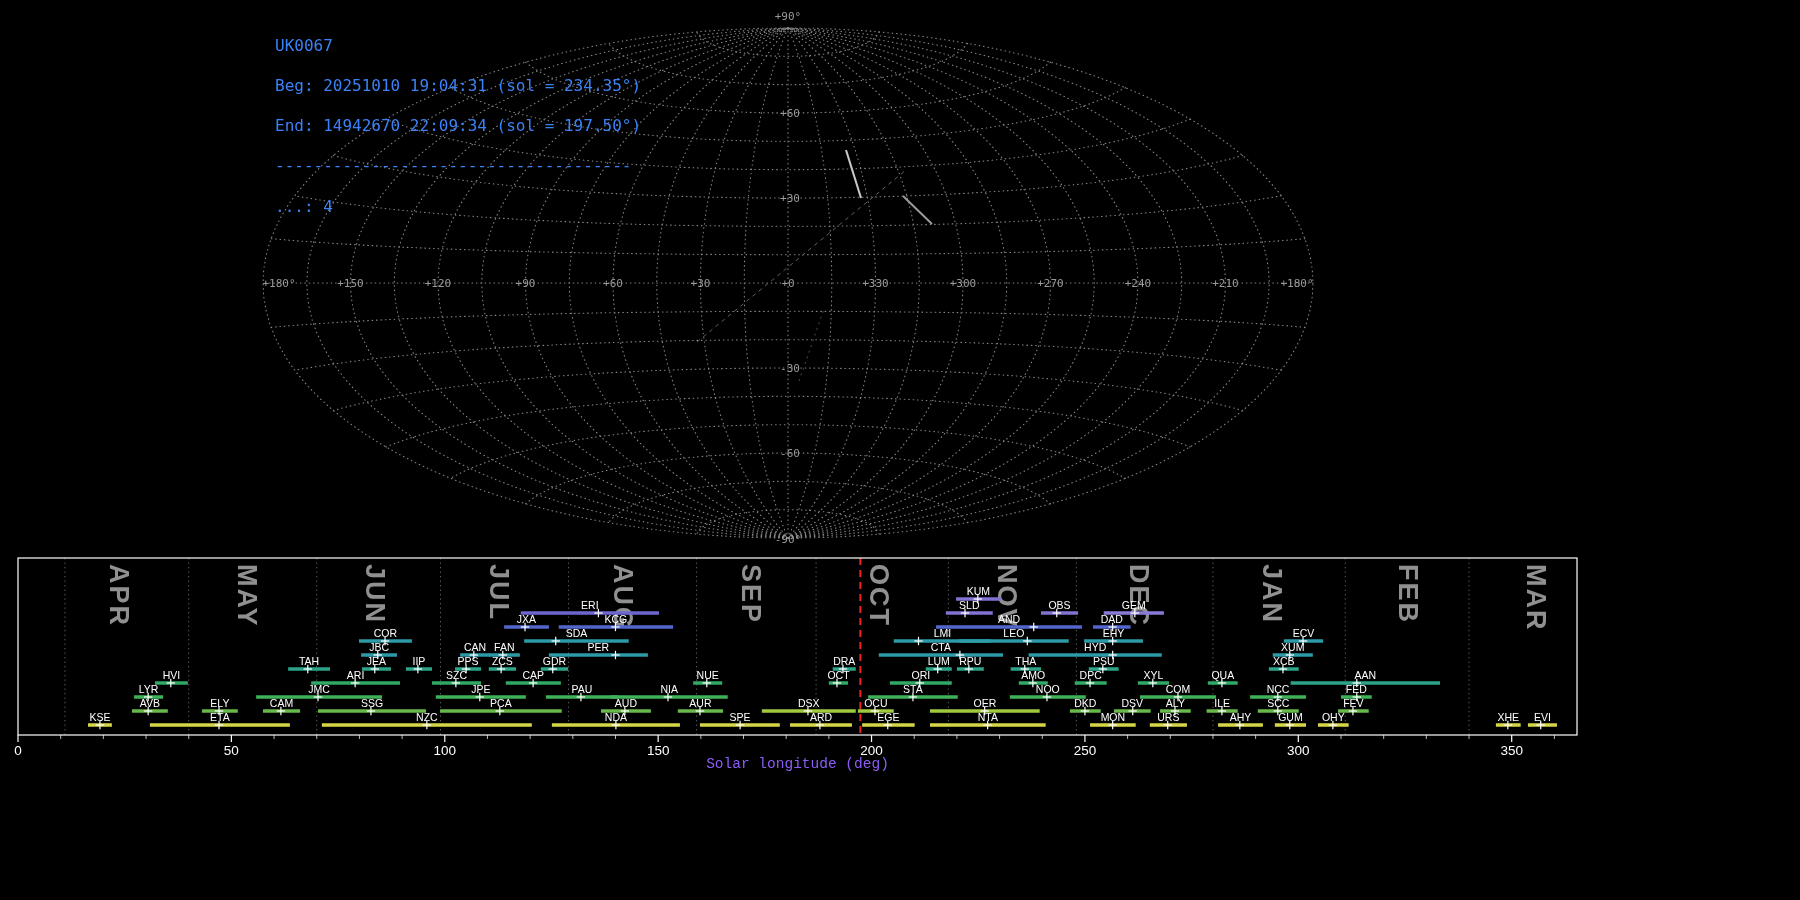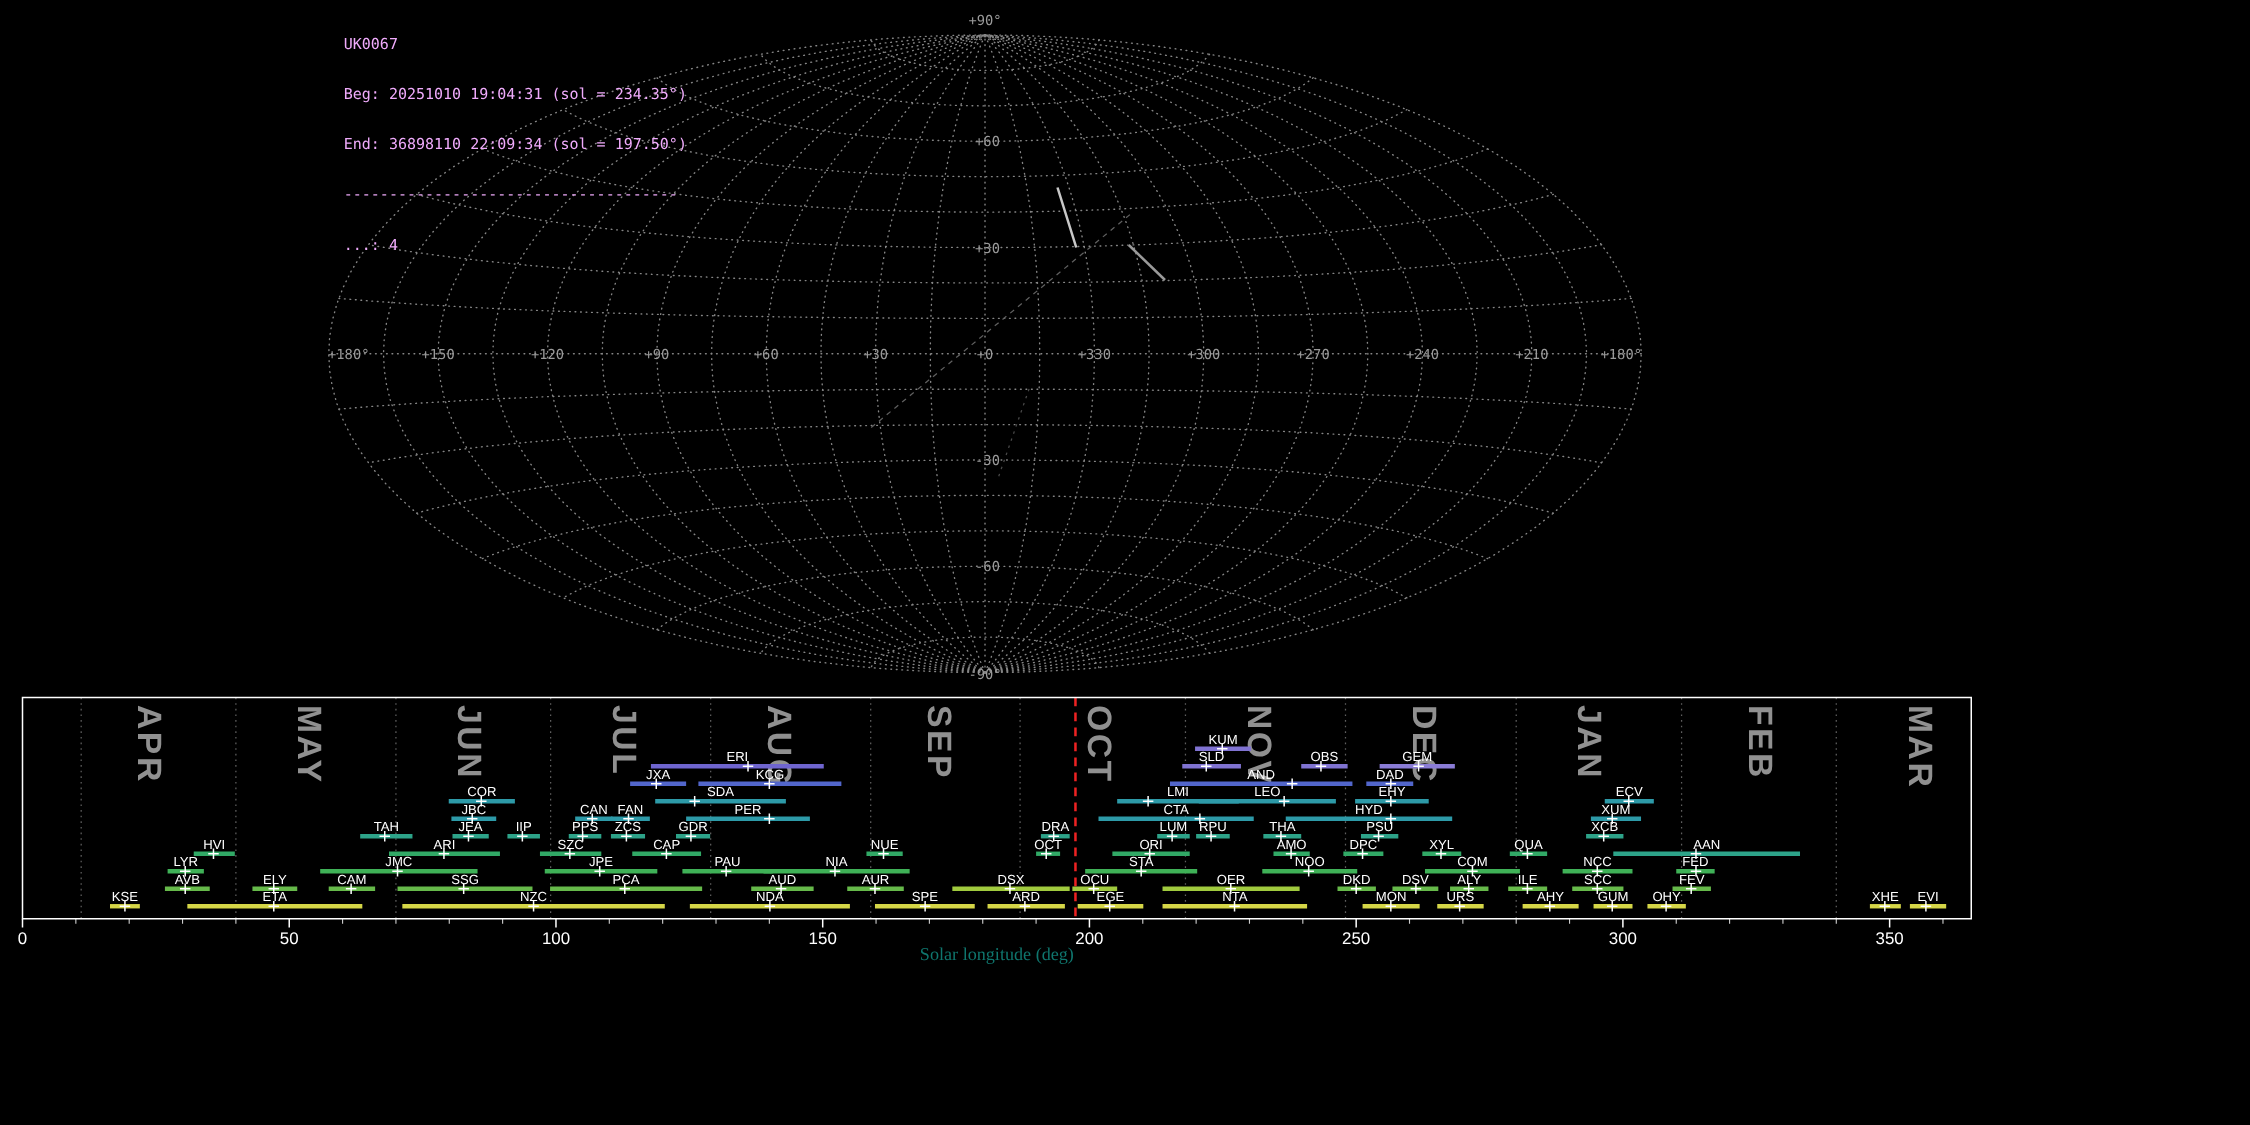--- a/index.html
+++ b/index.html
@@ -1,23 +1,23 @@
 <!DOCTYPE html>
 <html><head>
 <meta charset="utf-8">
 <style>
   html,body{margin:0;padding:0;background:#000;}
   .page{position:relative;width:1800px;height:900px;background:#000;overflow:hidden;
         font-family:"DejaVu Sans Mono",monospace;}
   #skymap{position:absolute;left:0;top:0;}
   #timeline{position:absolute;left:0;top:556px;}
-  .header{position:absolute;left:275px;top:2px;color:#f0abfc;font-size:12px;
+  .header{position:absolute;left:275px;top:12px;color:#3b82f6;font-size:16px;
           line-height:13.4px;white-space:pre;}
-  .xlabel{position:absolute;left:18px;top:756px;width:1559px;text-align:center;color:#0f766e;
-          font-size:14.5px;font-family:Liberation Serif, serif;}
+  .xlabel{position:absolute;left:18px;top:756px;width:1559px;text-align:center;color:#8b5cf6;
+          font-size:14.5px;font-family:Liberation Mono, monospace;}
 </style>
 </head>
 <body>
 
 <div class="page">
 
   <svg id="skymap" width="1800" height="556" viewBox="0 0 1800 556">
       <g stroke="#a8a8a8" stroke-width="1.1" fill="none" stroke-dasharray="0.6 3.8" stroke-linecap="round" opacity="0.8">
         <path d="M788.0 538.0L815.5 537.7L842.9 536.6L870.1 534.9L897.2 532.4L923.9 529.3L950.2 525.5L976.1 521.1L1001.5 516.0L1026.3 510.2L1050.5 503.8L1073.9 496.9L1096.6 489.3L1118.4 481.2L1139.3 472.5L1159.2 463.3L1178.2 453.6L1196.0 443.5L1212.7 432.9L1228.3 421.9L1242.7 410.5L1255.8 398.8L1267.6 386.7L1278.1 374.4L1287.3 361.8L1295.1 349.0L1301.5 336.0L1306.5 322.9L1310.1 309.7L1312.3 296.3L1313.0 283.0L1312.3 269.7L1310.1 256.3L1306.5 243.1L1301.5 230.0L1295.1 217.0L1287.3 204.2L1278.1 191.6L1267.6 179.3L1255.8 167.2L1242.7 155.5L1228.3 144.1L1212.7 133.1L1196.0 122.5L1178.2 112.4L1159.2 102.7L1139.3 93.5L1118.4 84.8L1096.6 76.7L1073.9 69.1L1050.5 62.2L1026.3 55.8L1001.5 50.0L976.1 44.9L950.2 40.5L923.9 36.7L897.2 33.6L870.1 31.1L842.9 29.4L815.5 28.3L788.0 28.0"></path>
         <path d="M788.0 538.0L815.1 536.5L841.9 534.4L868.4 531.6L894.4 528.2L919.9 524.2L944.8 519.5L969.2 514.2L992.8 508.4L1015.8 502.0L1038.0 495.1L1059.3 487.7L1079.8 479.8L1099.5 471.4L1118.2 462.6L1135.9 453.4L1152.6 443.8L1168.3 433.9L1182.9 423.6L1196.5 413.0L1209.0 402.1L1220.3 390.9L1230.5 379.5L1239.5 367.9L1247.4 356.1L1254.0 344.2L1259.5 332.1L1263.8 319.9L1266.8 307.7L1268.6 295.3L1269.3 283.0L1268.6 270.7L1266.8 258.3L1263.8 246.1L1259.5 233.9L1254.0 221.8L1247.4 209.9L1239.5 198.1L1230.5 186.5L1220.3 175.1L1209.0 163.9L1196.5 153.0L1182.9 142.4L1168.3 132.1L1152.6 122.2L1135.9 112.6L1118.2 103.4L1099.5 94.6L1079.8 86.2L1059.3 78.3L1038.0 70.9L1015.8 64.0L992.8 57.6L969.2 51.8L944.8 46.5L919.9 41.8L894.4 37.8L868.4 34.4L841.9 31.6L815.1 29.5L788.0 28.0"></path>
@@ -87,21 +87,21 @@
         <text x="790" y="117.00000000000003">+60</text>
         <text x="790" y="202">+30</text>
         <text x="790" y="372">-30</text>
         <text x="790" y="457">-60</text>
       </g>
     </svg>
 
   <div class="header">
     <div>UK0067</div>
     <div>Beg: 20251010 19:04:31 (sol = 234.35°)</div>
-    <div>End: 36898110 22:09:34 (sol = 197.50°)</div>
+    <div>End: 14942670 22:09:34 (sol = 197.50°)</div>
     <div>-------------------------------------</div>
     <div>...: 4</div>
   </div>
 
   <svg id="timeline" width="1800" height="344" viewBox="0 0 1800 344">
       <line x1="64.94497673145361" y1="2" x2="64.94497673145361" y2="179" stroke="#5f5f5f" stroke-width="1" stroke-dasharray="1.3 3.2"></line>
       <line x1="188.7090062961949" y1="2" x2="188.7090062961949" y2="179" stroke="#5f5f5f" stroke-width="1" stroke-dasharray="1.3 3.2"></line>
       <line x1="316.74076101834106" y1="2" x2="316.74076101834106" y2="179" stroke="#5f5f5f" stroke-width="1" stroke-dasharray="1.3 3.2"></line>
       <line x1="440.5047905830824" y1="2" x2="440.5047905830824" y2="179" stroke="#5f5f5f" stroke-width="1" stroke-dasharray="1.3 3.2"></line>
       <line x1="568.5365453052286" y1="2" x2="568.5365453052286" y2="179" stroke="#5f5f5f" stroke-width="1" stroke-dasharray="1.3 3.2"></line>

